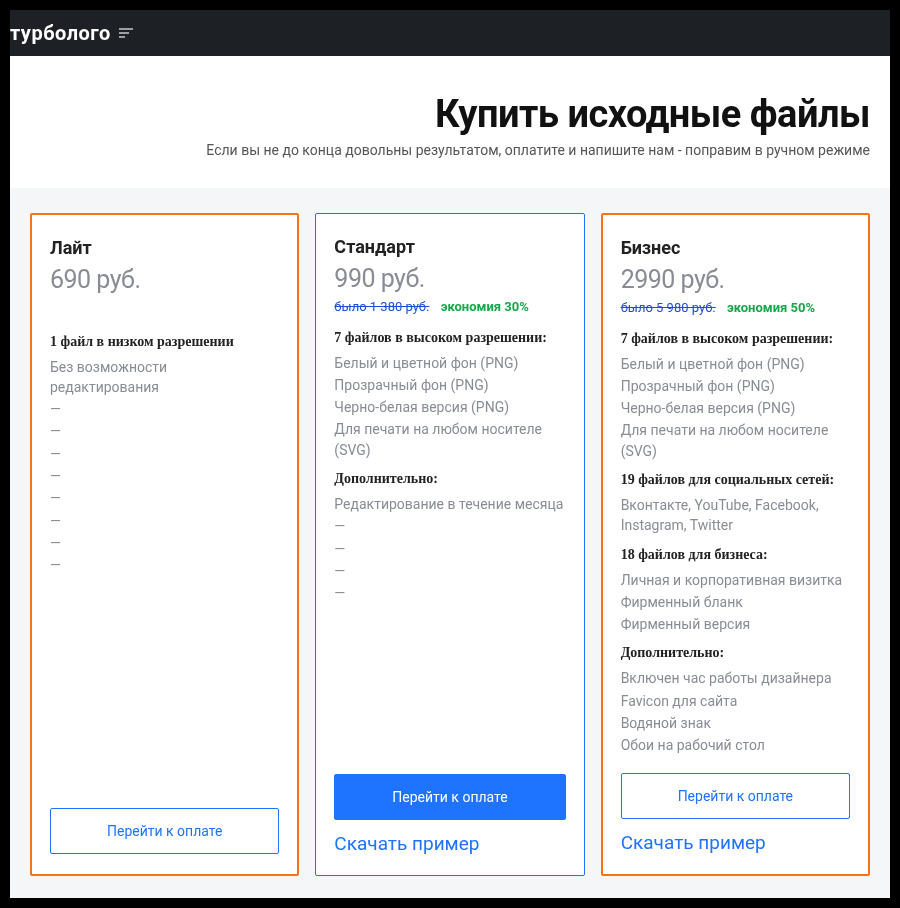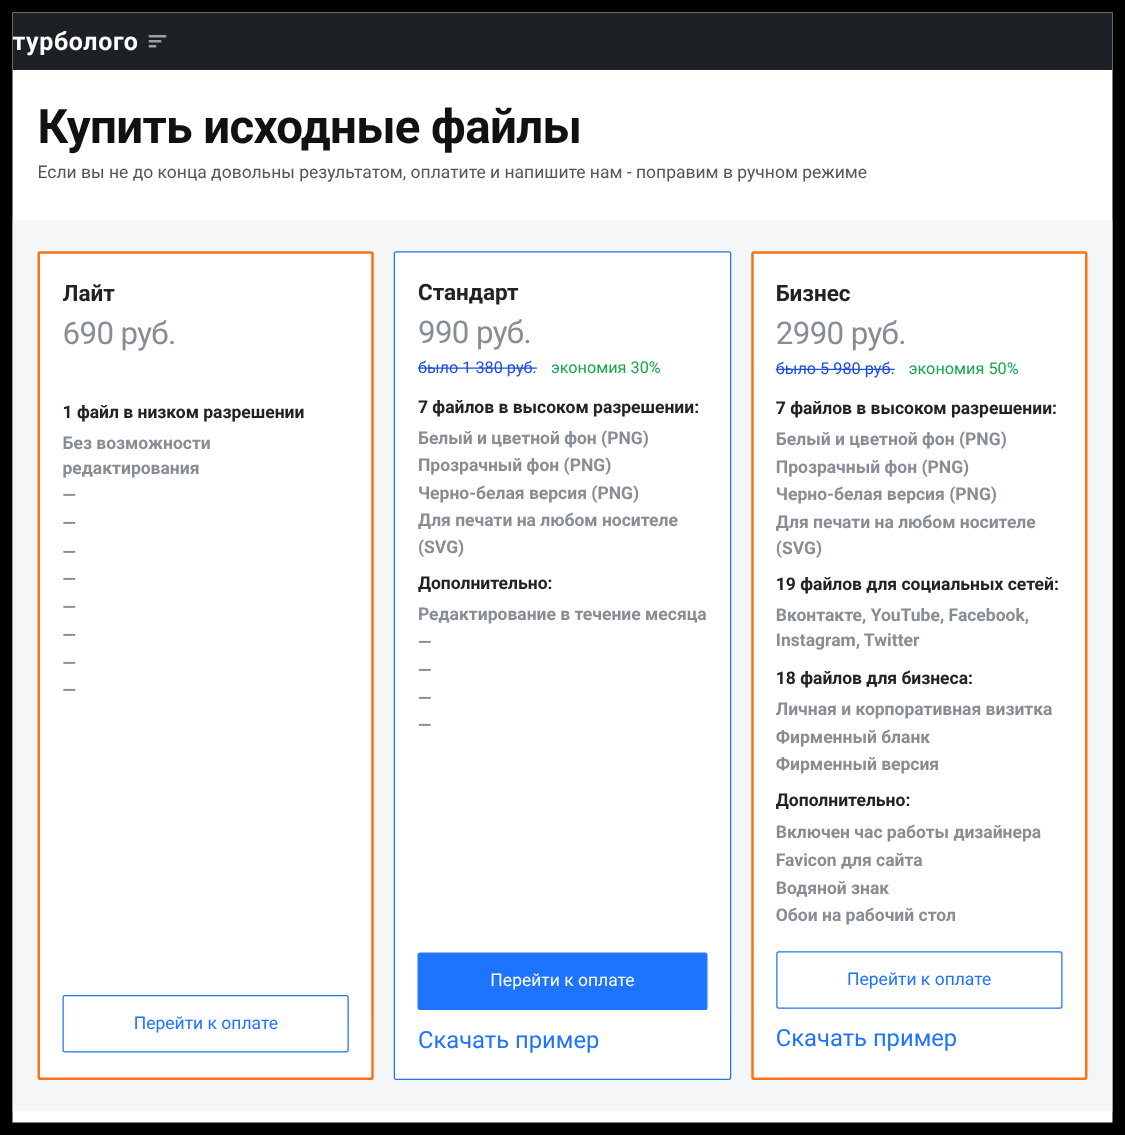--- a/index.html
+++ b/index.html
@@ -36,22 +36,22 @@
     flex-direction: column;
     gap: 2px;
     margin-left: 2px;
   }
   .logo-lines span {
     height: 2px;
     background: #9aa0a6;
     display: block;
   }
   .hero {
-    text-align: left;
-    padding: 24px 20px 30px;
+    text-align: right;
+    padding: 36px 20px 30px;
   }
   .hero h1 {
     font-size: 38px;
     font-weight: 700;
     color: #111;
     letter-spacing: -0.5px;
   }
   .hero p {
     color: #555;
     font-size: 14px;
@@ -95,32 +95,32 @@
     margin-bottom: 16px;
     margin-top: 2px;
   }
   .old-price {
     color: #1d4ed8;
     text-decoration: line-through;
     margin-right: 8px;
   }
   .savings {
     color: #15a84a;
-    font-weight: 400;
+    font-weight: 700;
   }
   .section-head {
     font-size: 14px;
     font-weight: 700;
     color: #222;
     margin-top: 10px;
     margin-bottom: 6px;
+    font-family: Liberation Serif, serif;
   }
   .feature-list {
     list-style: none;
-    font-weight: bold;
   }
   .feature-list li {
     font-size: 14px;
     color: #888c94;
     line-height: 1.45;
     padding: 1px 0;
   }
   .spacer { flex: 1; }
   .btn {
     display: block;

